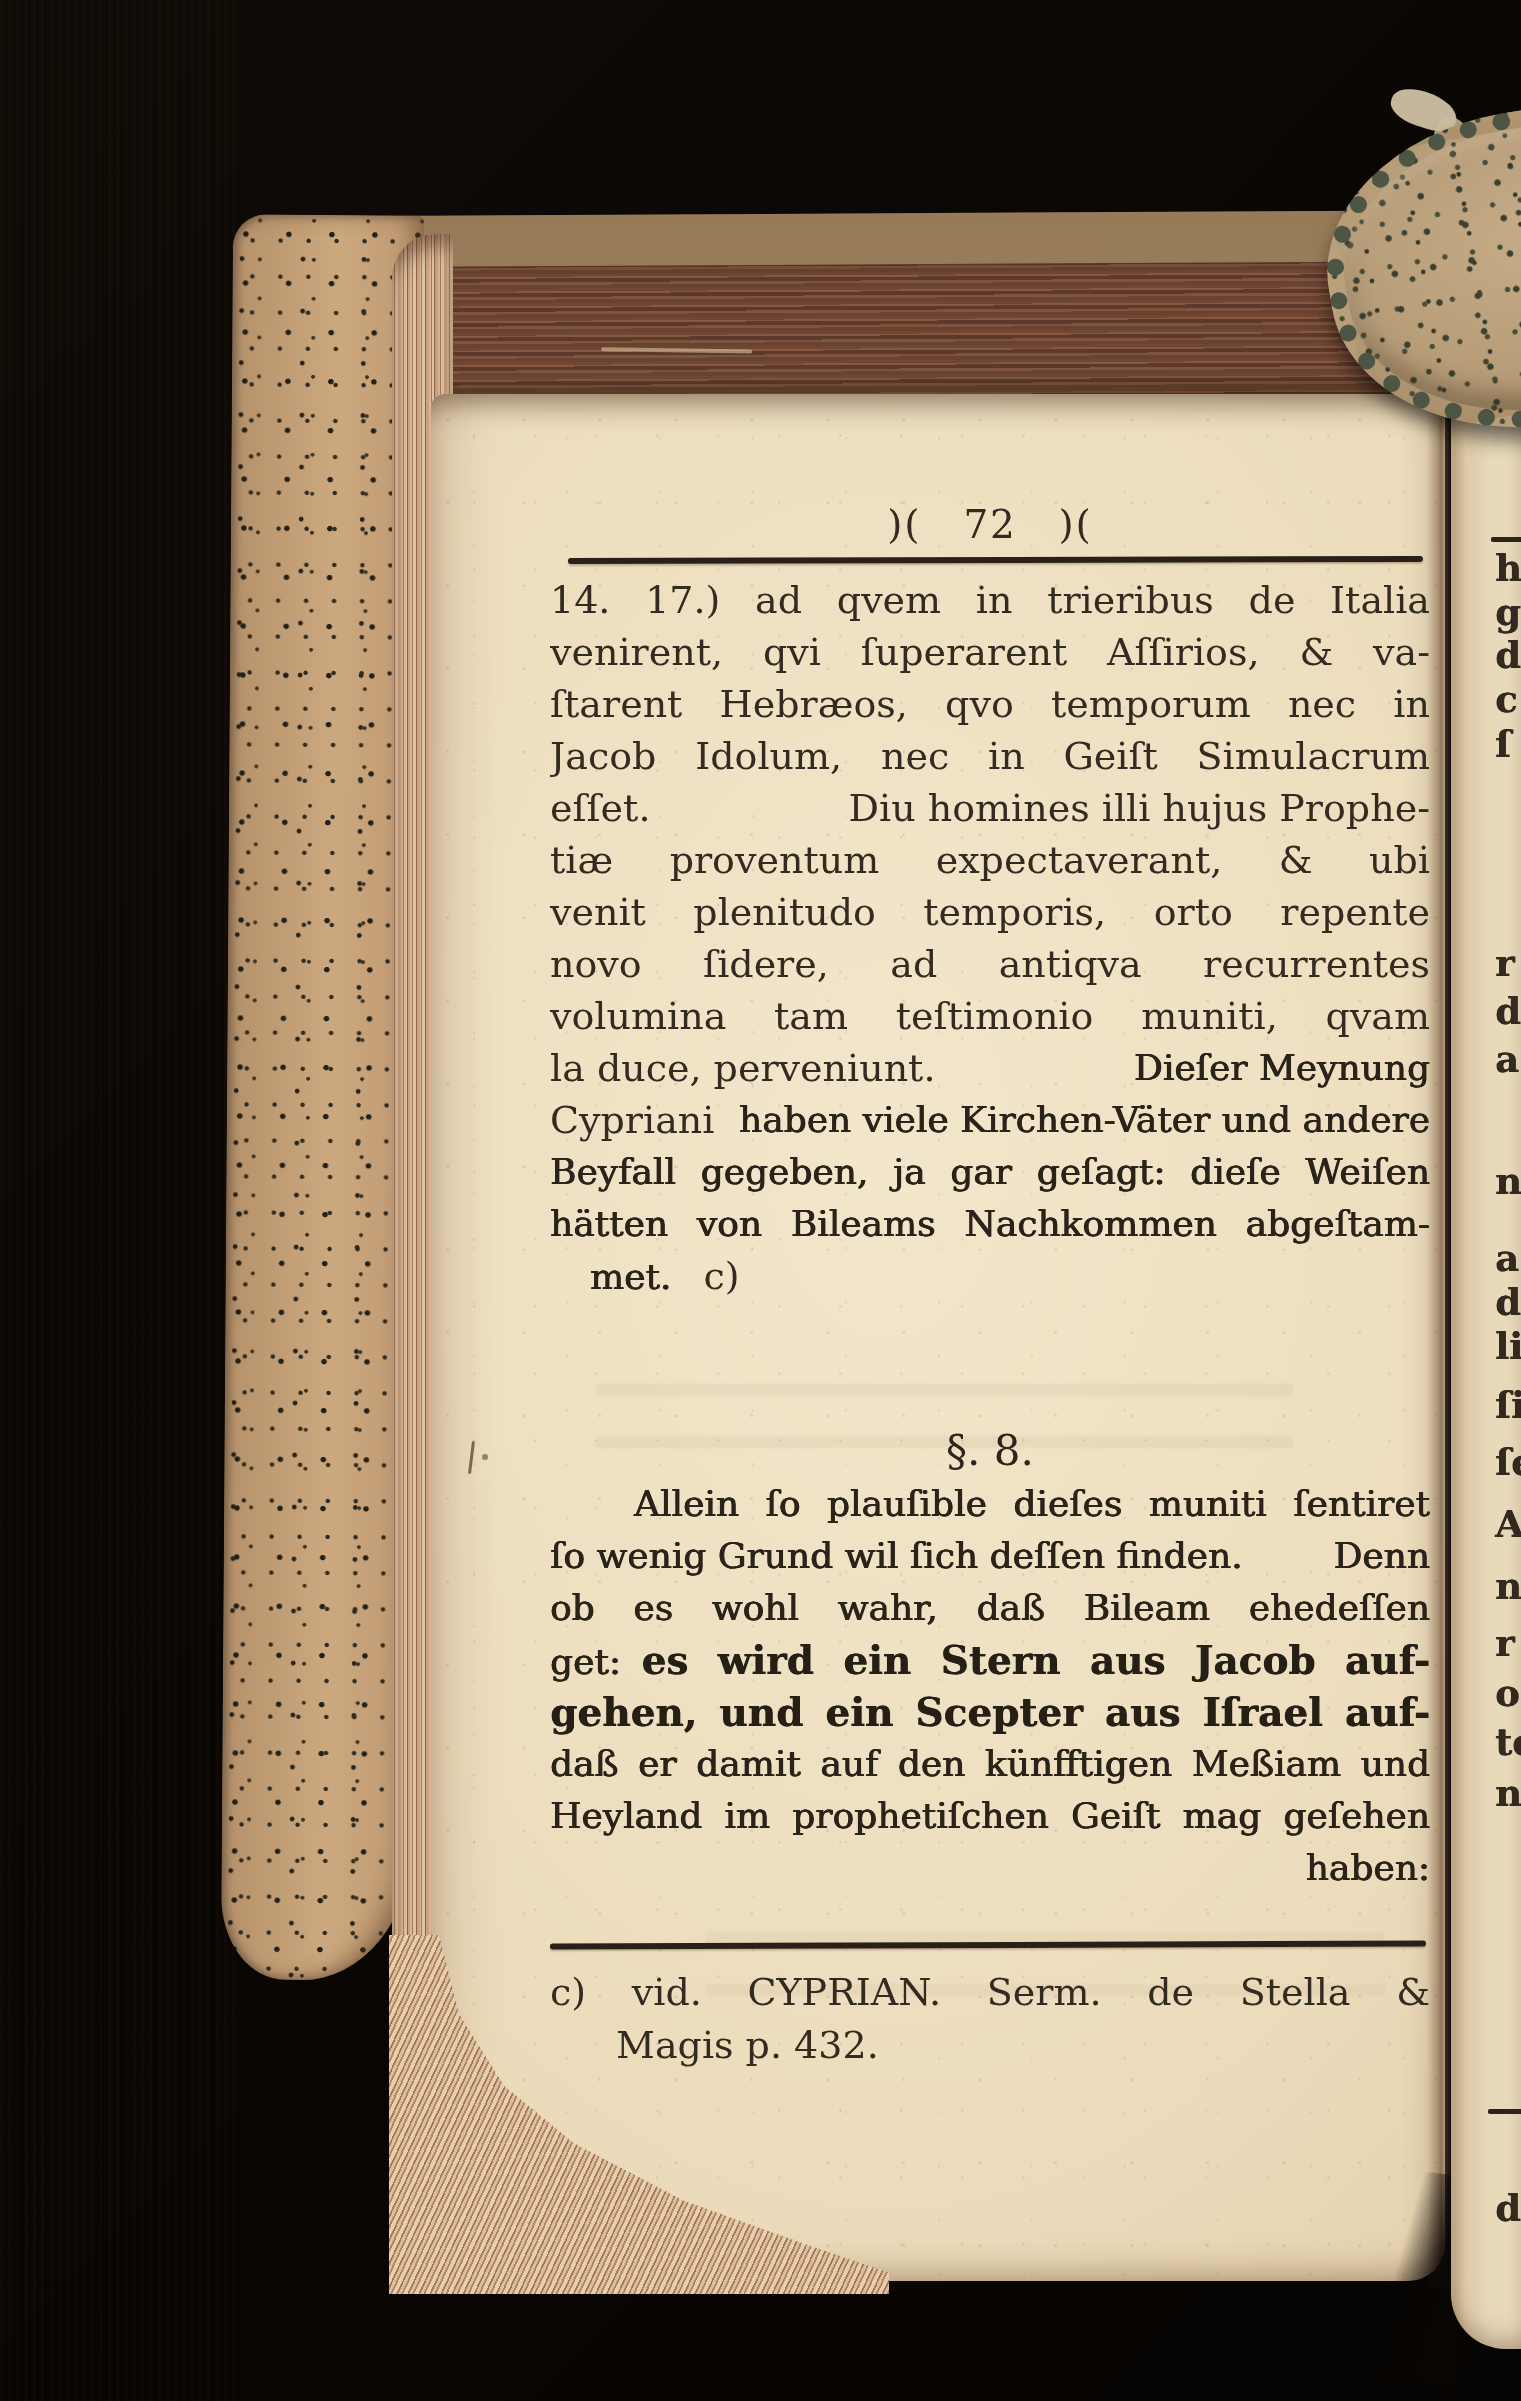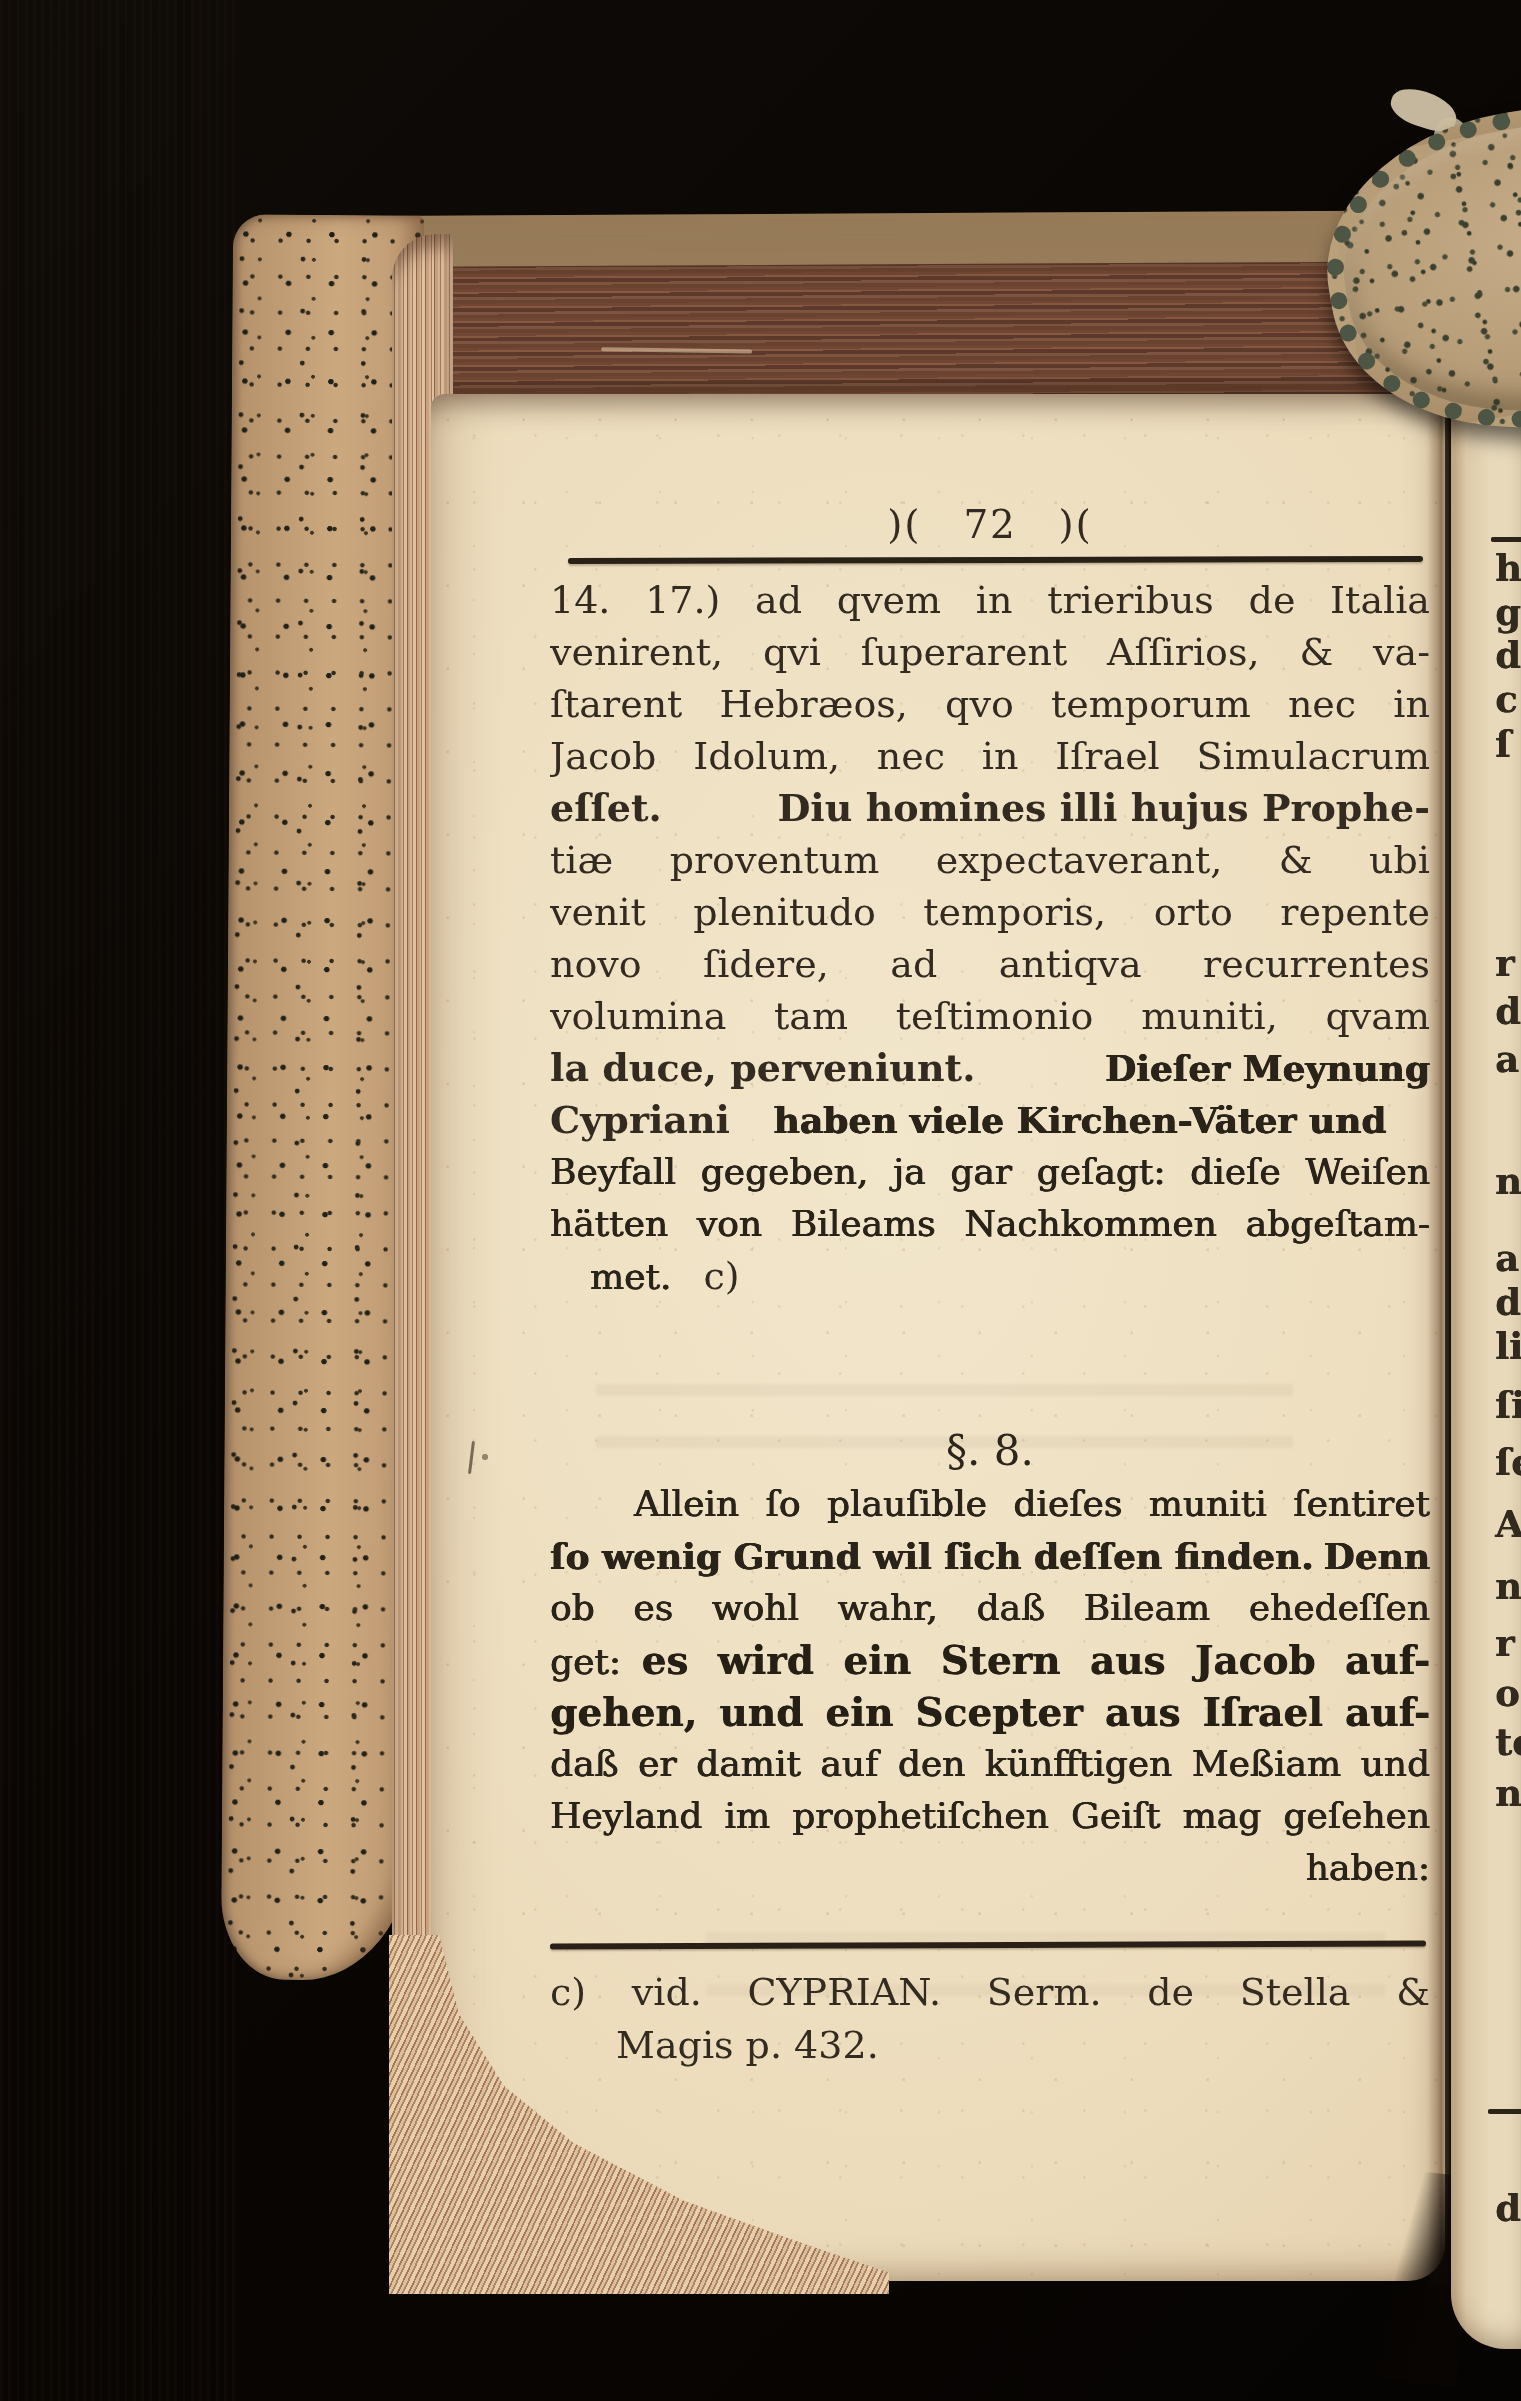--- a/index.html
+++ b/index.html
@@ -158,21 +158,21 @@
   .sec-head{ position:absolute; top:1032px; left:0; width:100%;
     text-align:center; font-size:42px; color:#2c251b; }
   .para-2{ position:absolute; top:1084px; left:0; width:100%; }
   .rule-2{ position:absolute; top:1548px; left:0; width:876px; height:5.5px;
     background:#292117; border-radius:2.8px; transform:rotate(-0.2deg);
     box-shadow:0 1.8px 1.8px rgba(110,85,60,.35);}
   .footnote{ position:absolute; top:1572px; left:0; width:100%; }
 
   .line{ height:52px; line-height:52px; text-align:justify; text-align-last:justify; overflow:hidden; }
   .fn-line{ height:53px; line-height:53px; text-align:justify; text-align-last:justify; overflow:hidden; }
-  .flexline{ display:flex; justify-content:space-between; text-align:center; text-align-last:auto;font-weight:bold; }
+  .flexline{ display:flex; justify-content:space-between; text-align:center; text-align-last:auto; }
   .leftline{ text-align:left; text-align-last:left;margin-left:40px; }
   .rightline{ text-align:right; text-align-last:right; }
   .indent{ text-indent:84px; }
   .fn-indent{ text-align:left; text-align-last:left; text-indent:66px; }
 
   .antiqua{ font-size:38px; }
   .frak{ font-size:36px; color:#2a231a; text-shadow:0.6px 0 currentColor, -0.3px 0 currentColor; }
   .frak-strong{ font-size:39px; font-weight:bold; color:#251f16;
     text-shadow:0.6px 0 currentColor; }
   .gap-l{ margin-left:27.5px; }
@@ -215,21 +215,21 @@
         <span>)(</span>
         <span>72</span>
         <span>)(</span>
       </div>
       <div class="rule-1"></div>
 
       <div class="para-1">
         <div class="line antiqua">14. 17.) ad qvem in trieribus de Italia</div>
         <div class="line antiqua">venirent, qvi ſuperarent Aſſirios, &amp; va-</div>
         <div class="line antiqua">ſtarent Hebræos, qvo temporum nec in</div>
-        <div class="line antiqua">Jacob Idolum, nec in Iſrael Simulacrum</div>
+        <div class="line antiqua">Jacob Idolum, nec in Geiſt Simulacrum</div>
         <div class="line flexline">
           <span class="antiqua">eſſet.</span>
           <span class="antiqua">Diu homines illi hujus Prophe-</span>
         </div>
         <div class="line antiqua">tiæ proventum expectaverant, &amp; ubi</div>
         <div class="line antiqua">venit plenitudo temporis, orto repente</div>
         <div class="line antiqua">novo ſidere, ad antiqva recurrentes</div>
         <div class="line antiqua">volumina tam teſtimonio muniti, qvam</div>
         <div class="line flexline">
           <span class="antiqua">la duce, perveniunt.</span>

